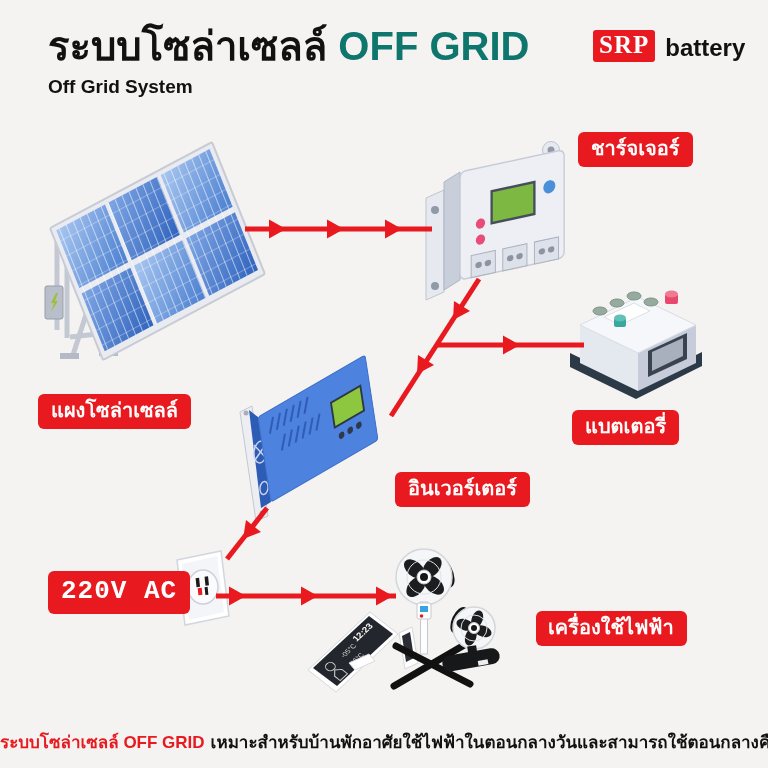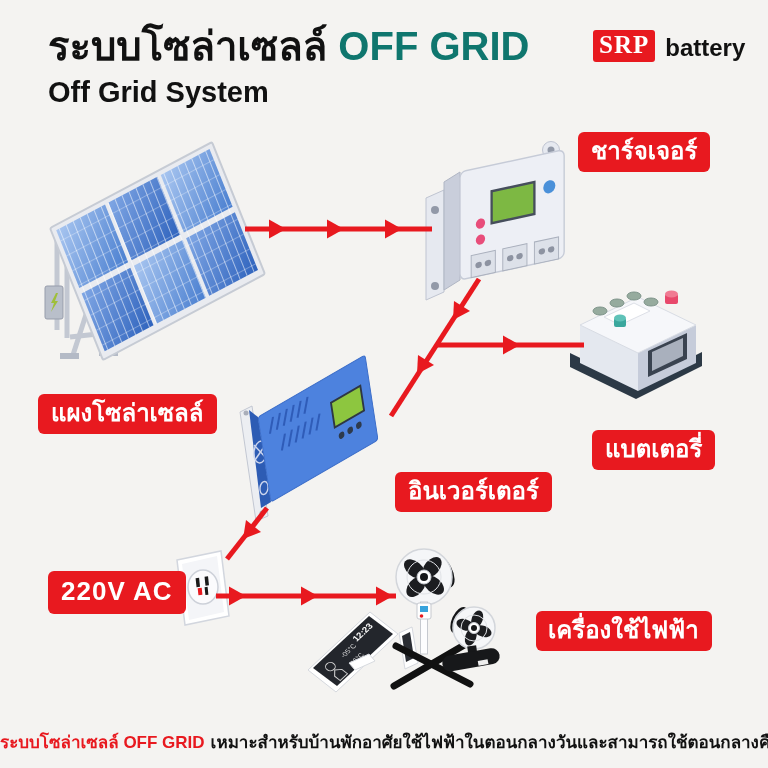--- a/index.html
+++ b/index.html
@@ -1,25 +1,25 @@
 <!DOCTYPE html>
 <html><head>
 <meta charset="utf-8">
 <style>
   html,body{margin:0;padding:0;background:#ddd;}
   .canvas{position:relative;width:768px;height:768px;background:#f4f3f1;overflow:hidden;
           font-family:"Liberation Sans","DejaVu Sans",sans-serif;}
   .title{position:absolute;left:48px;top:24px;font-size:40px;font-weight:bold;color:#111;line-height:1.12;white-space:nowrap;}
   .title .hl{color:#0f766e;}
-  .subtitle{position:absolute;left:48px;top:76px;font-size:29px;font-weight:bold;color:#111;}
+  .subtitle{position:absolute;left:48px;top:76px;font-size:19px;font-weight:bold;color:#111;}
   .logo{position:absolute;left:593px;top:30px;display:flex;align-items:flex-end;}
   .logo-box{background:#e8191f;color:#fff;font-family:"Liberation Serif","DejaVu Serif",serif;
             font-weight:bold;font-size:25px;padding:1px 6px 3px 6px;border-radius:3px;letter-spacing:1px;}
   .logo-suffix{color:#111;font-weight:bold;font-size:24px;margin-left:10px;}
-  .badge{position:absolute;background:#e8191f;color:#fff;font-weight:bold;font-size:24px;
+  .badge{position:absolute;background:#e8191f;color:#fff;font-weight:bold;font-size:20px;
          line-height:1.25;padding:4px 13px 6px 13px;border-radius:6px;white-space:nowrap;}
   .badge.volt{font-size:26px;letter-spacing:1px;}
   .footer{position:absolute;left:0;top:728px;width:768px;text-align:center;font-size:17px;font-weight:bold;color:#111;white-space:nowrap;}
   .footer .hl{color:#e8191f;margin-right:6px;}
   svg{position:absolute;left:0;top:0;}
 </style>
 </head>
 <body>
 
 <div class="canvas">
@@ -257,22 +257,22 @@
   </div>
   <div class="subtitle">Off Grid System</div>
 
   <div class="logo">
     <span class="logo-box">SRP</span>
     <span class="logo-suffix">battery</span>
   </div>
 
   <div class="badge" style="left:38px;top:394px;">แผงโซล่าเซลล์</div>
   <div class="badge" style="left:578px;top:132px;">ชาร์จเจอร์</div>
-  <div class="badge" style="left:572px;top:430px;margin-left:20px;">แบตเตอรี่</div>
+  <div class="badge" style="left:572px;top:410px;">แบตเตอรี่</div>
   <div class="badge" style="left:356px;top:472px;margin-left:39px;">อินเวอร์เตอร์</div>
-  <div class="badge volt" style="left:48px;top:571px;">220V AC</div>
+  <div class="badge volt" style="left:48px;top:571px;font-family:Liberation Mono, monospace;">220V AC</div>
   <div class="badge" style="left:536px;top:611px;padding-left:12px;">เครื่องใช้ไฟฟ้า</div>
 
   <div class="footer">
     <span class="hl">ระบบโซล่าเซลล์ OFF GRID</span><span>เหมาะสำหรับบ้านพักอาศัยใช้ไฟฟ้าในตอนกลางวันและสามารถใช้ตอนกลางคืน</span>
   </div>
 
 </div>
 
 </body></html>

